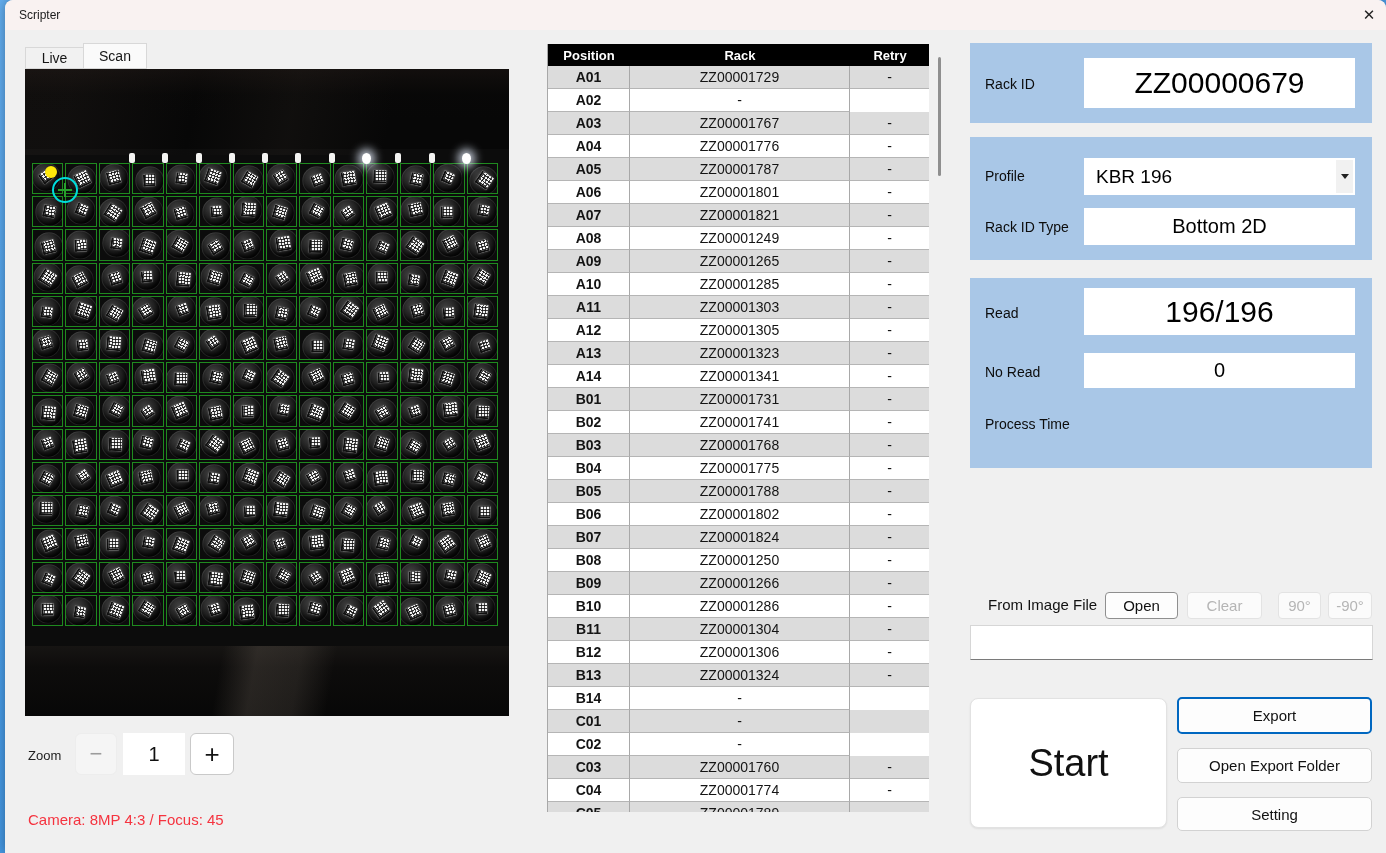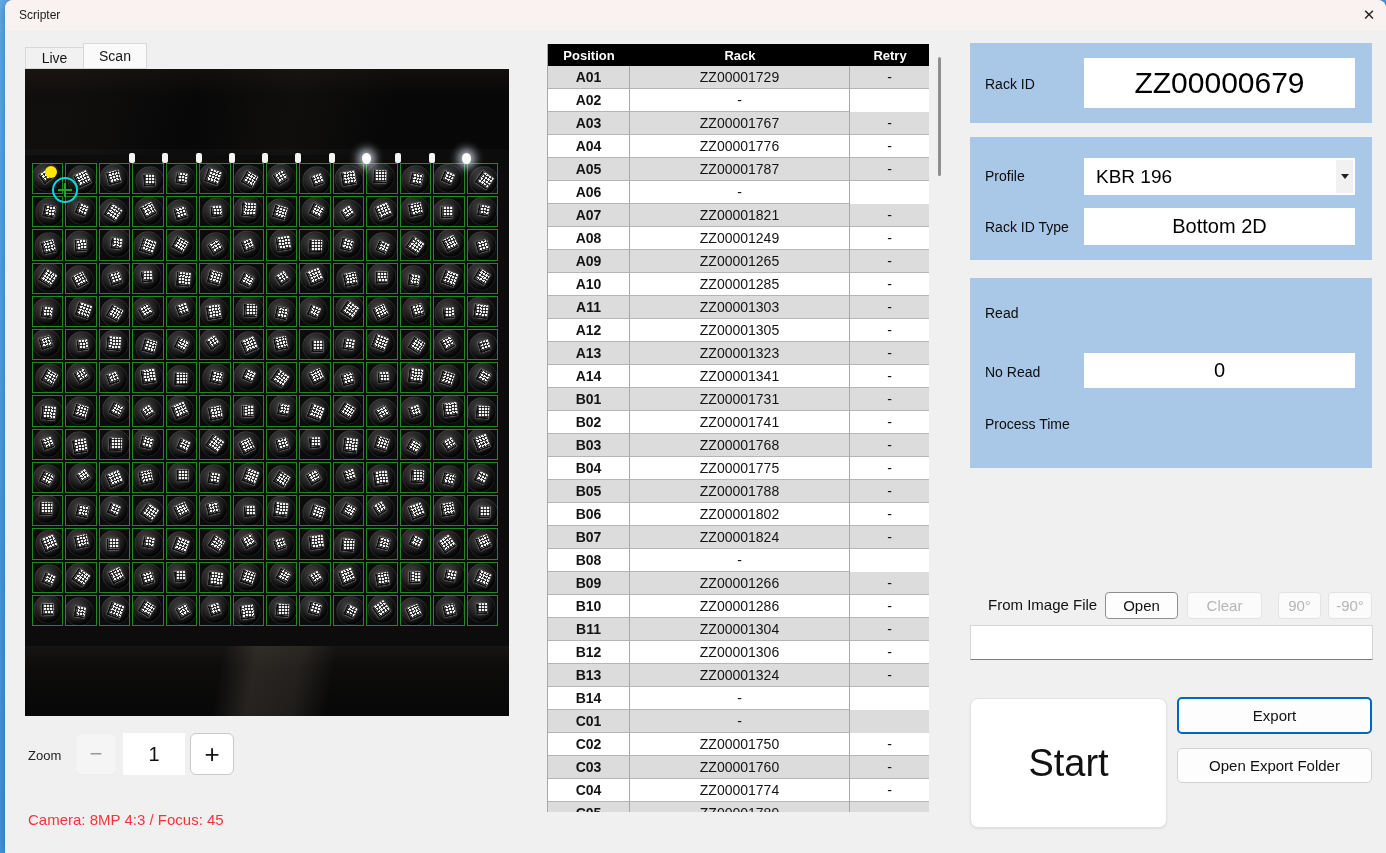--- a/index.html
+++ b/index.html
@@ -1175,20 +1175,21 @@
           <div class="tcell c1">ZZ00001776</div>
           <div class="tcell c2">-</div>
         </div>
         <div class="trow">
           <div class="tcell c0">A05</div>
           <div class="tcell c1">ZZ00001787</div>
           <div class="tcell c2">-</div>
         </div>
         <div class="trow even">
           <div class="tcell c0">A06</div>
+          <div class="tcell c1">ZZ00001801</div>
           <div class="tcell c2">-</div>
         </div>
         <div class="trow">
           <div class="tcell c0">A07</div>
           <div class="tcell c1">ZZ00001821</div>
           <div class="tcell c2">-</div>
         </div>
         <div class="trow even">
           <div class="tcell c0">A08</div>
           <div class="tcell c1">ZZ00001249</div>
@@ -1254,20 +1255,21 @@
           <div class="tcell c1">ZZ00001802</div>
           <div class="tcell c2">-</div>
         </div>
         <div class="trow">
           <div class="tcell c0">B07</div>
           <div class="tcell c1">ZZ00001824</div>
           <div class="tcell c2">-</div>
         </div>
         <div class="trow even">
           <div class="tcell c0">B08</div>
+          <div class="tcell c1">ZZ00001250</div>
           <div class="tcell c2">-</div>
         </div>
         <div class="trow">
           <div class="tcell c0">B09</div>
           <div class="tcell c1">ZZ00001266</div>
           <div class="tcell c2">-</div>
         </div>
         <div class="trow even">
           <div class="tcell c0">B10</div>
           <div class="tcell c1">ZZ00001286</div>
@@ -1291,21 +1293,20 @@
         <div class="trow even">
           <div class="tcell c0">B14</div>
           <div class="tcell c2">-</div>
         </div>
         <div class="trow">
           <div class="tcell c0">C01</div>
           <div class="tcell c2">-</div>
         </div>
         <div class="trow even">
           <div class="tcell c0">C02</div>
-          <div class="tcell c1">ZZ00001750</div>
           <div class="tcell c2">-</div>
         </div>
         <div class="trow">
           <div class="tcell c0">C03</div>
           <div class="tcell c1">ZZ00001760</div>
           <div class="tcell c2">-</div>
         </div>
         <div class="trow even">
           <div class="tcell c0">C04</div>
           <div class="tcell c1">ZZ00001774</div>
@@ -1332,29 +1333,31 @@
       <span class="combo-btn">
         <span class="combo-caret"></span>
       </span>
     </div>
     <span class="plabel" style="top:82px;">Rack ID Type</span>
     <div class="wfield f-racktype">Bottom 2D</div>
   </div>
 
   <div class="bluepanel p3">
     <span class="plabel" style="top:27px;">Read</span>
+    <div class="wfield f-read">196/196</div>
     <span class="plabel" style="top:86px;">No Read</span>
     <div class="wfield f-noread">0</div>
     <span class="plabel" style="top:138px;">Process Time</span>
   </div>
 
   <span class="fif-label">From Image File</span>
   <div class="btn b-open">Open</div>
   <div class="btn b-clear disabled">Clear</div>
   <div class="btn b-90 disabled">90°</div>
   <div class="btn b-m90 disabled">-90°</div>
   <div class="path-box"></div>
 
   <div class="btn b-start">Start</div>
   <div class="btn b-export">Export</div>
   <div class="btn b-openfolder">Open Export Folder</div>
+  <div class="btn b-setting">Setting</div>
 
 </div>
 
 </body></html>

